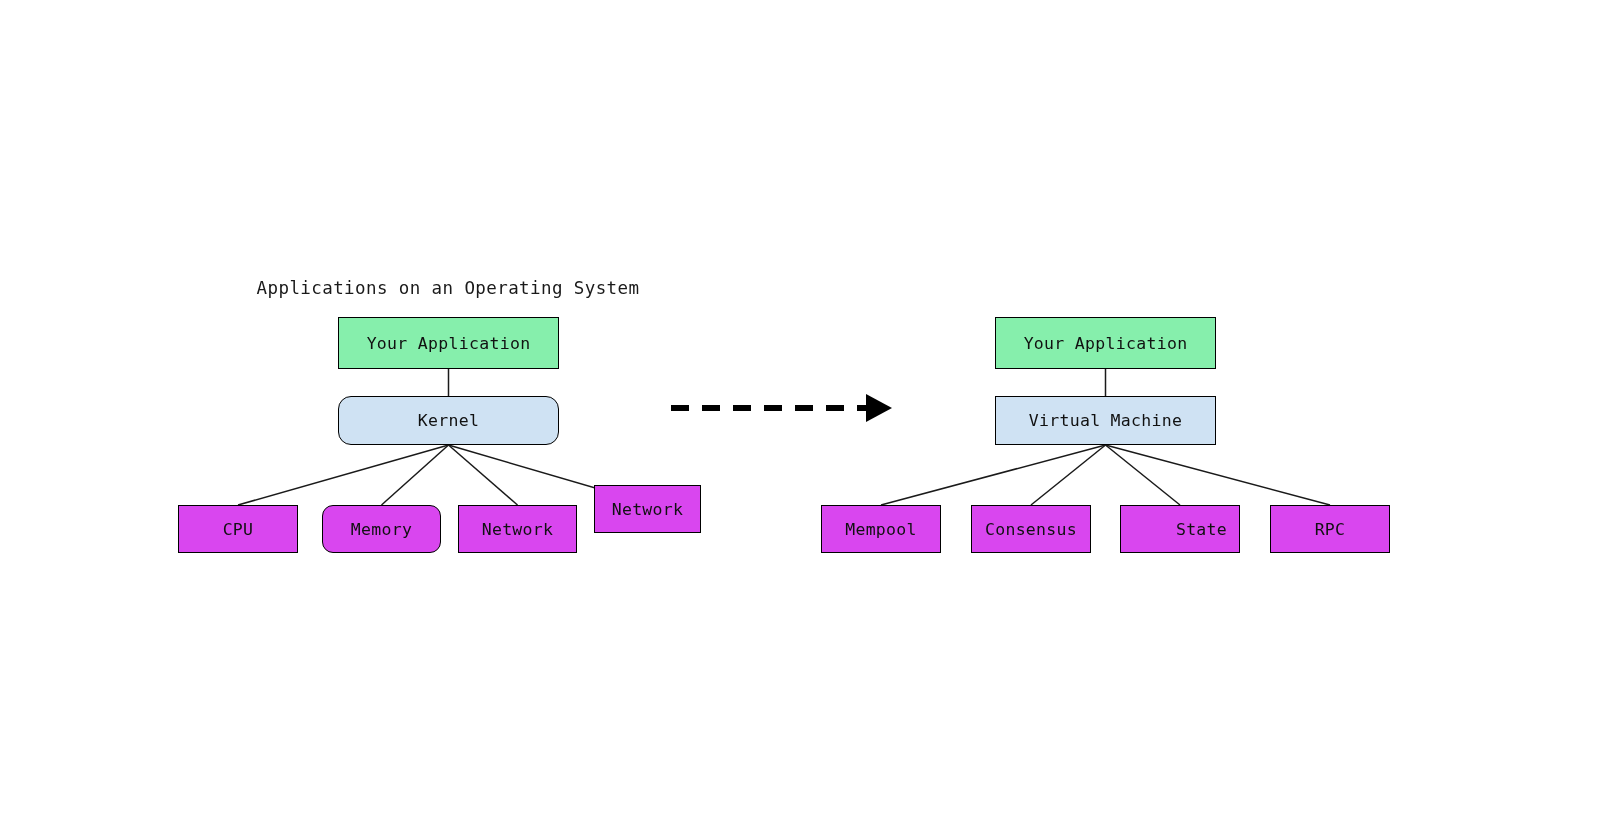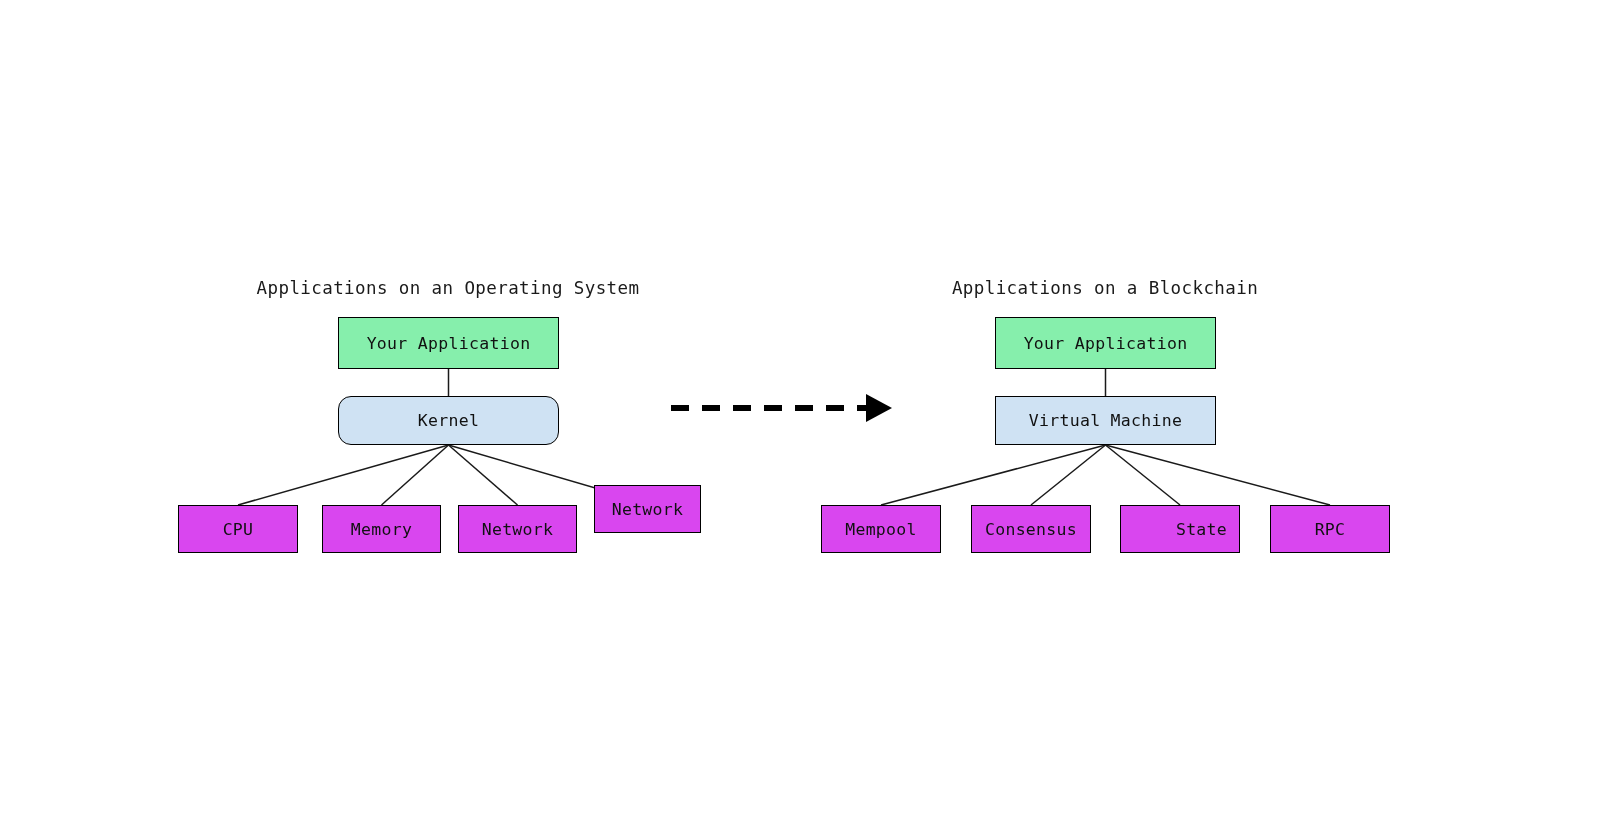--- a/index.html
+++ b/index.html
@@ -73,26 +73,25 @@
         <line x1="1105.5" y1="445" x2="1180" y2="505"></line>
         <line x1="1105.5" y1="445" x2="1330" y2="505"></line>
       </g>
     <g id="arrow-group">
         <line x1="671" y1="408" x2="870" y2="408" stroke="#000000" stroke-width="6" stroke-dasharray="18 13"></line>
         <polygon points="892,408 866,394 866,422" fill="#000000"></polygon>
       </g>
   </svg>
 
   <div class="panel-title" style="left: 448px; top: 278px;">Applications on an Operating System</div>
-  <div class="panel-title" style="left: 1105px; top: 278px;">Applications on a Blockchain</div>
 
   <div class="node app" style="left: 338px; top: 317px; width: 221px; height: 52px;">Your Application</div>
   <div class="node layer" style="left: 338px; top: 396px; width: 221px; height: 49px; border-radius: 13px;">Kernel</div>
   <div class="node leaf" style="left: 178px; top: 505px; width: 120px; height: 48px;">CPU</div>
-  <div class="node leaf" style="left: 322px; top: 505px; width: 119px; height: 48px;">Memory</div>
+  <div class="node leaf" style="left: 322px; top: 505px; width: 119px; height: 48px; border-radius: 11px;">Memory</div>
   <div class="node leaf" style="left: 458px; top: 505px; width: 119px; height: 48px;">Network</div>
   <div class="node leaf" style="left: 594px; top: 485px; width: 107px; height: 48px;">Network</div>
 
   <div class="node app" style="left: 995px; top: 317px; width: 221px; height: 52px;">Your Application</div>
   <div class="node layer" style="left: 995px; top: 396px; width: 221px; height: 49px;">Virtual Machine</div>
   <div class="node leaf" style="left: 821px; top: 505px; width: 120px; height: 48px;">Mempool</div>
   <div class="node leaf" style="left: 971px; top: 505px; width: 120px; height: 48px;">Consensus</div>
   <div class="node leaf" style="left: 1120px; top: 505px; width: 120px; height: 48px; padding-left: 43px;">State</div>
   <div class="node leaf" style="left: 1270px; top: 505px; width: 120px; height: 48px;">RPC</div>
 

